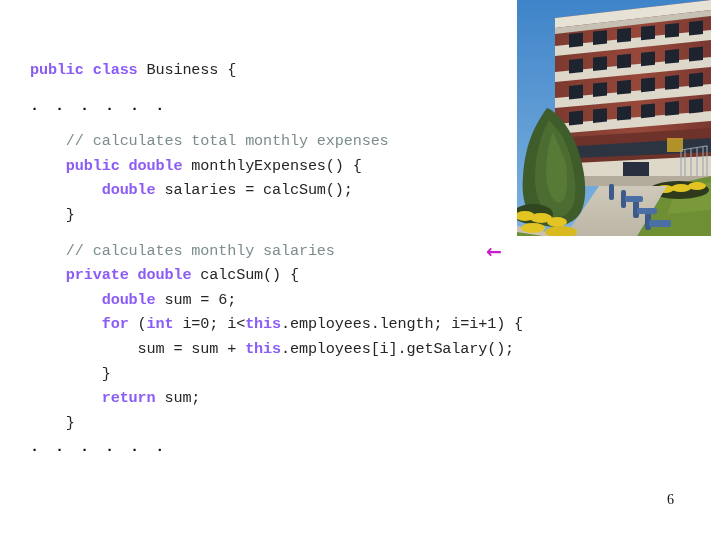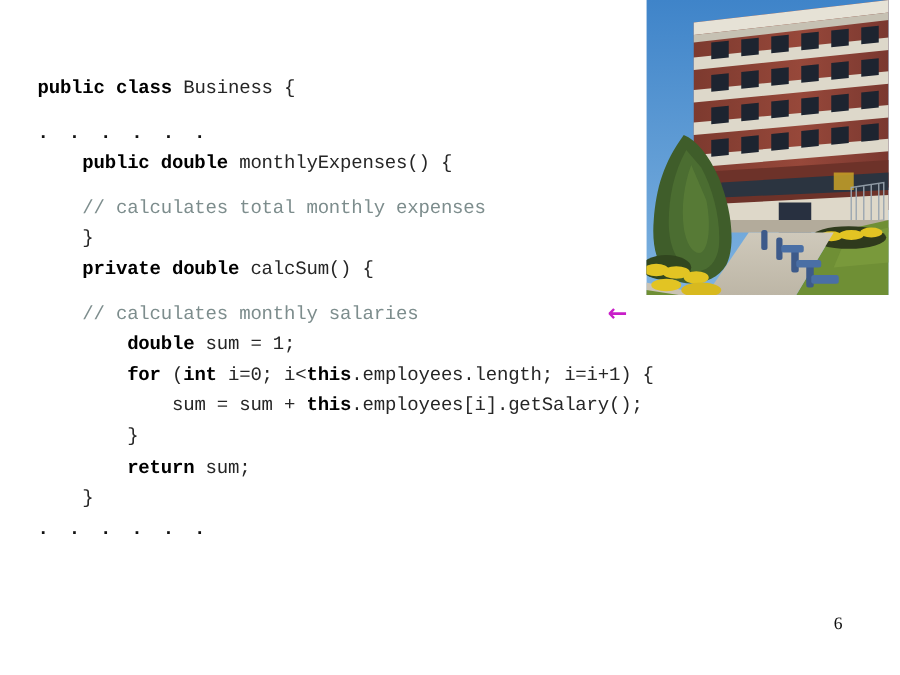--- a/index.html
+++ b/index.html
@@ -26,21 +26,21 @@
   .code-line {
     font-family: "Liberation Mono", "DejaVu Sans Mono", monospace;
     font-size: 15.2px;
     line-height: 24.6px;
     white-space: pre;
     color: #1a1a1a;
     letter-spacing: -0.15px;
   }
   .code-line.gap-before { margin-top: 11px; }
   .kw {
-    color: #000000;
+    color: #8b5cf6;
     font-weight: bold;
   }
   .cmt {
     color: #7d8d8d;
   }
   .plain { color: #262626; }
   .dots {
     color: #111111;
     font-weight: bold;
     letter-spacing: 3.4px;
@@ -90,26 +90,27 @@
   }
 </style>
 </head>
 <body>
 
 <div id="slide">
 
   <div id="code-block">
       <div class="code-line"><span class="kw">public class </span><span class="plain">Business {</span></div>
       <div class="code-line gap-before"><span class="dots">. . . . . .</span></div>
+      <div class="code-line gap-before"><span>    </span><span class="cmt">// calculates total monthly expenses</span></div>
       <div class="code-line"><span>    </span><span class="kw">public double </span><span class="plain">monthlyExpenses() {</span></div>
-      <div class="code-line gap-before"><span>    </span><span class="cmt">// calculates total monthly expenses</span></div>
+      <div class="code-line"><span>        </span><span class="kw">double </span><span class="plain">salaries = calcSum();</span></div>
       <div class="code-line"><span>    </span><span class="plain">}</span></div>
+      <div class="code-line gap-before"><span>    </span><span class="cmt">// calculates monthly salaries</span></div>
       <div class="code-line"><span>    </span><span class="kw">private double </span><span class="plain">calcSum() {</span></div>
-      <div class="code-line gap-before"><span>    </span><span class="cmt">// calculates monthly salaries</span></div>
-      <div class="code-line"><span>        </span><span class="kw">double </span><span class="plain">sum = 1;</span></div>
+      <div class="code-line"><span>        </span><span class="kw">double </span><span class="plain">sum = 6;</span></div>
       <div class="code-line"><span>        </span><span class="kw">for </span><span class="plain">(</span><span class="kw">int </span><span class="plain">i=0; i&lt;</span><span class="kw">this</span><span class="plain">.employees.length; i=i+1) {</span></div>
       <div class="code-line"><span>            </span><span class="plain">sum = sum + </span><span class="kw">this</span><span class="plain">.employees[i].getSalary();</span></div>
       <div class="code-line"><span>        </span><span class="plain">}</span></div>
       <div class="code-line"><span>        </span><span class="kw">return </span><span class="plain">sum;</span></div>
       <div class="code-line"><span>    </span><span class="plain">}</span></div>
       <div class="code-line"><span class="dots">. . . . . .</span></div>
     </div>
 
   <div id="photo">
     <svg width="194" height="236" viewBox="0 0 194 236">

